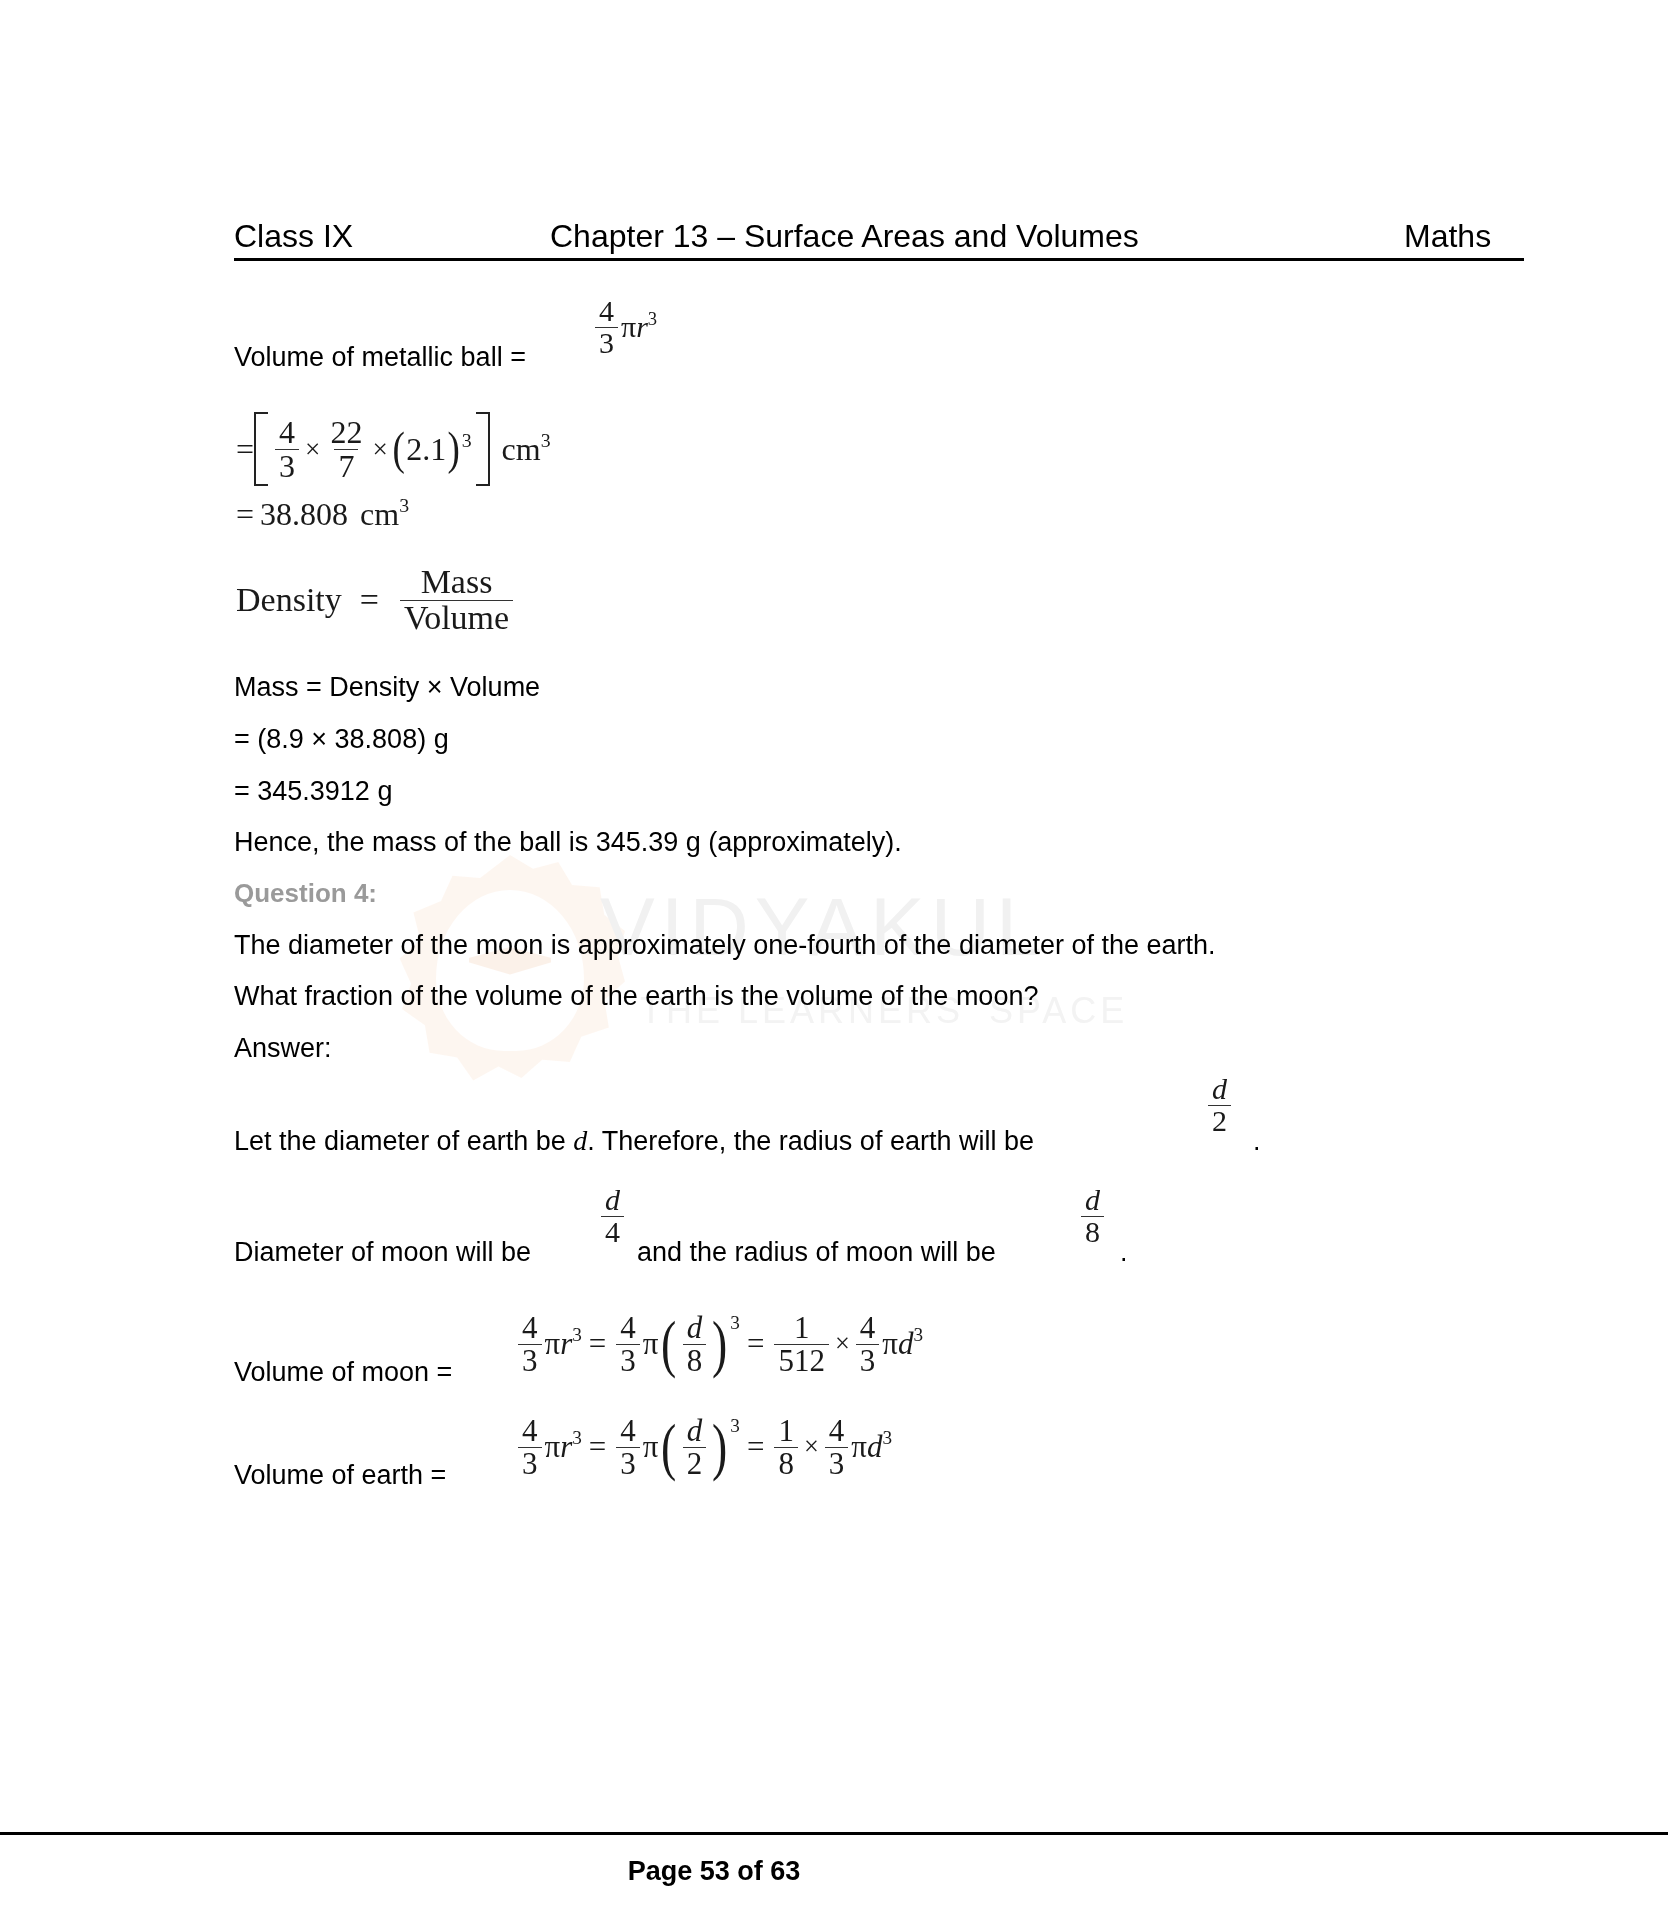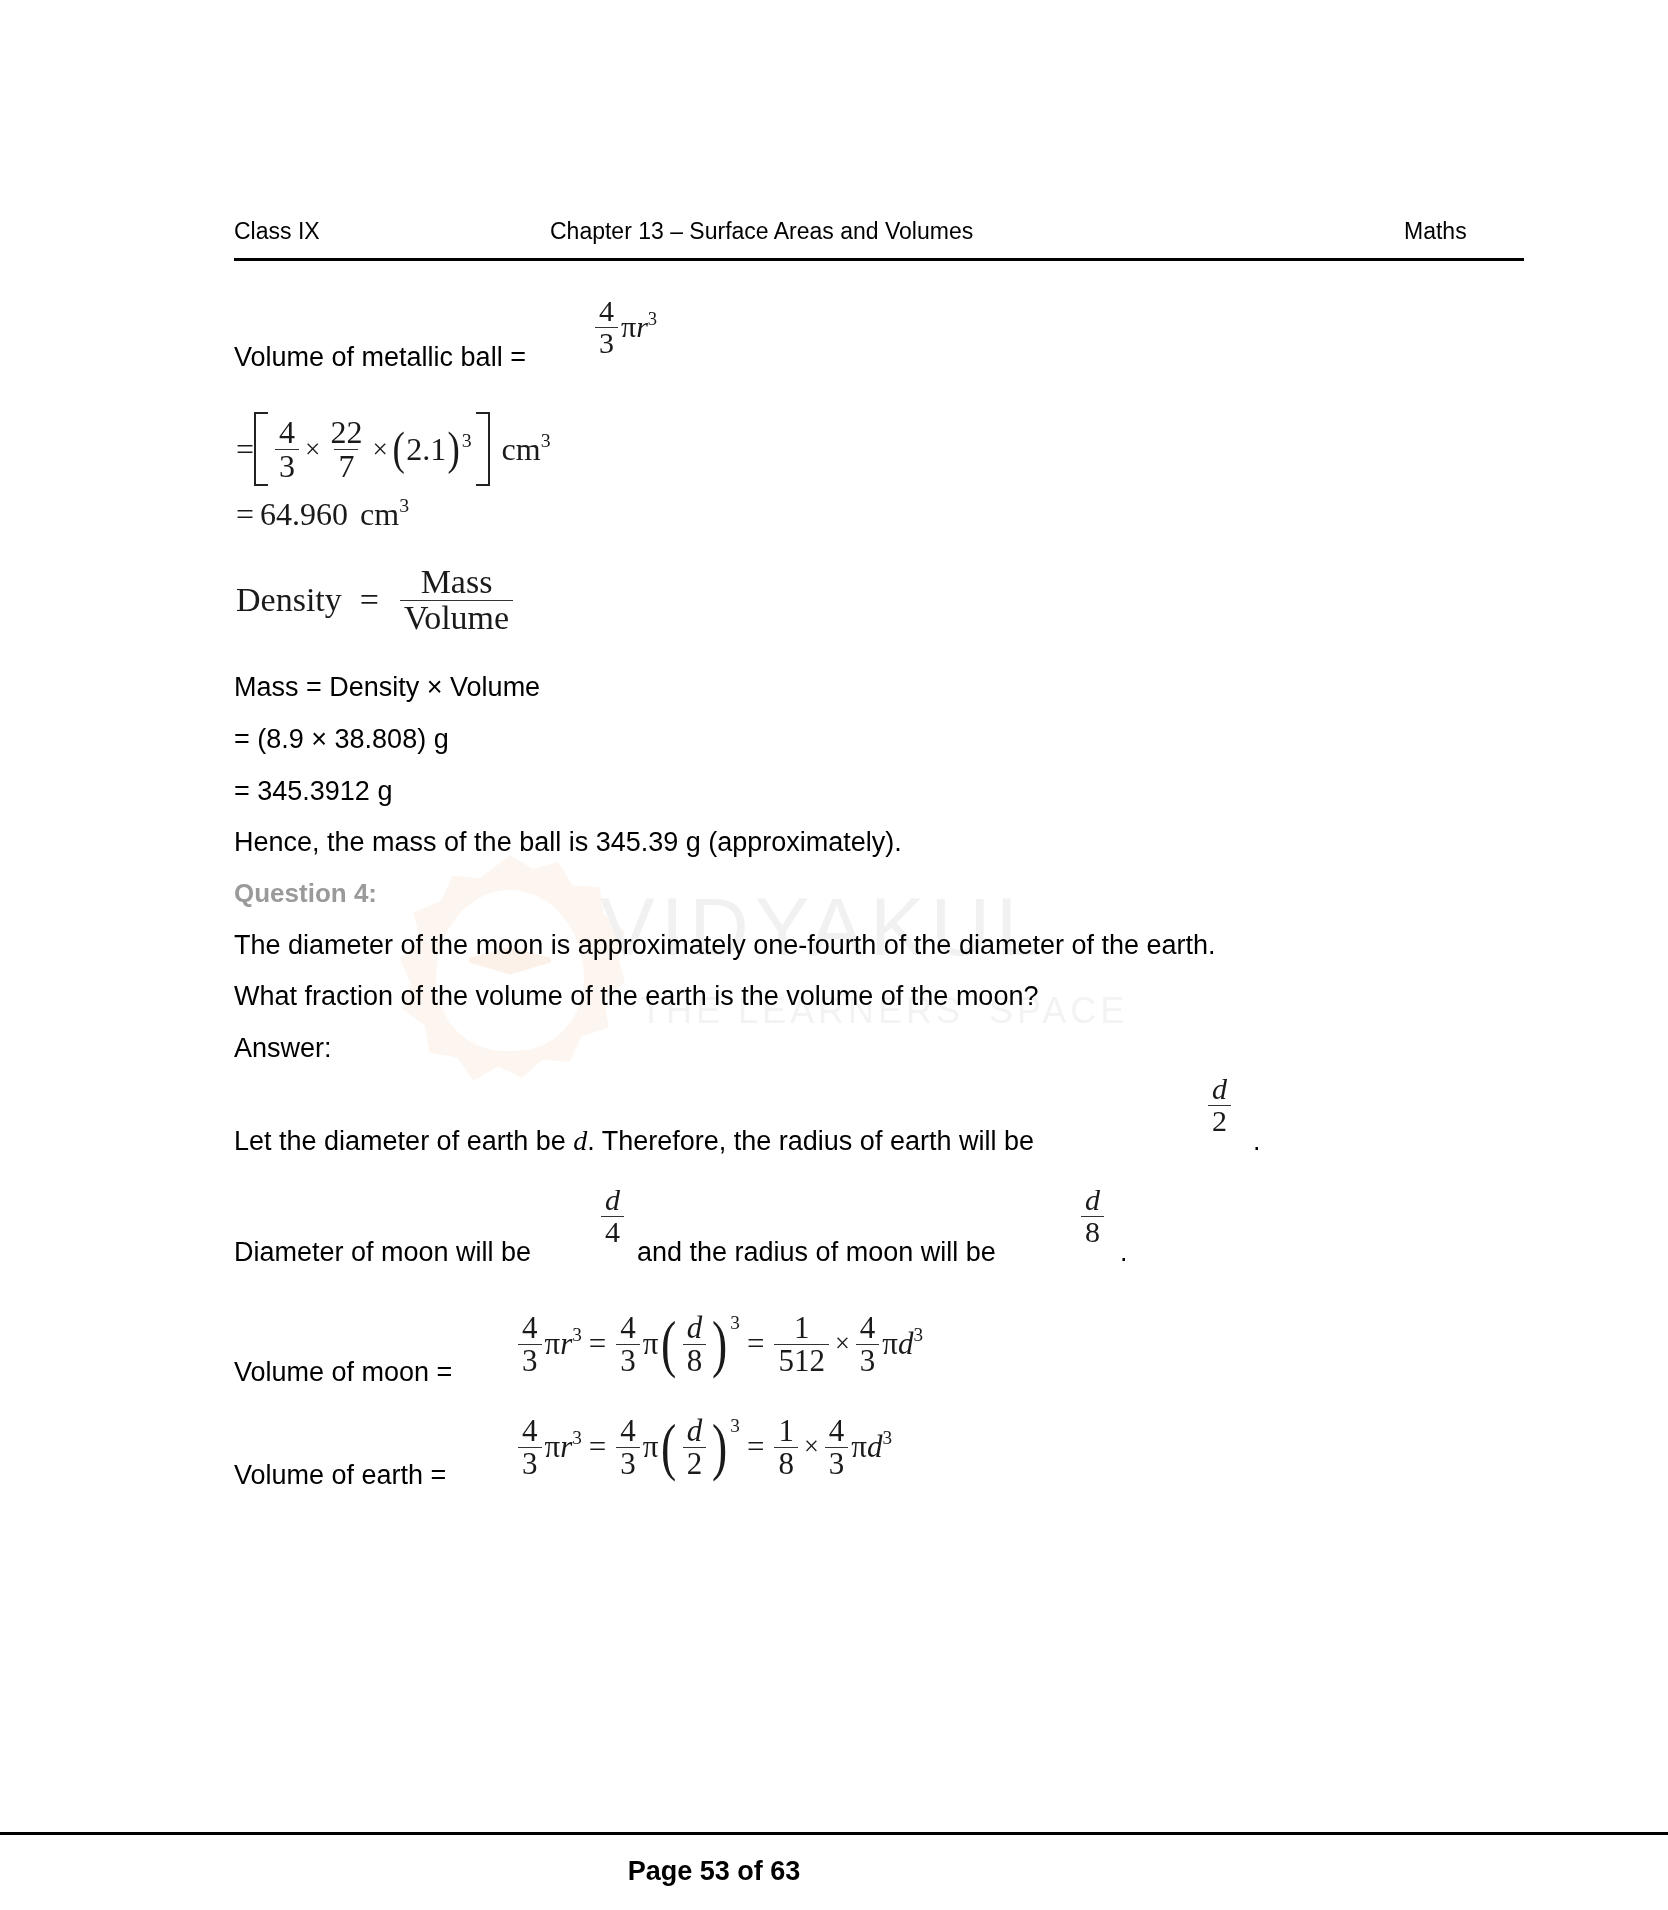--- a/index.html
+++ b/index.html
@@ -99,21 +99,21 @@
   
   .doc-header {
     position: absolute;
     left: 234px;
     top: 218px;
     width: 1290px;
     height: 40px;
     border-bottom: 3px solid #000;
     display: flex;
     align-items: flex-start;
-    font-size: 23px;
+    font-size: 32px;
   }
   .hdr-left   { position: absolute; left: 0px;   top: 0px; white-space: nowrap; }
   .hdr-center { position: absolute; left: 316px; top: 0px; white-space: nowrap; }
   .hdr-right  { position: absolute; left: 1170px;top: 0px; white-space: nowrap; }
 
   
   .txt {
     position: absolute;
     font-size: 27px;
     line-height: 34px;
@@ -253,21 +253,21 @@
           <span class="sup">3</span>
         </span>
         <span class="sqb-r"></span>
       </span>
       <span style="margin-left:12px;">cm</span>
       <span class="sup">3</span>
     </div>
 
     <div class="math" style="left:236px; top:496px; font-size:32px;">
       <span>=</span>
-      <span style="margin-left:6px;">64.960</span>
+      <span style="margin-left:6px;">38.808</span>
       <span style="margin-left:12px;">cm</span>
       <span class="sup">3</span>
     </div>
 
     <div class="math" style="left:236px; top:565px; font-size:34px;">
       <span>Density</span>
       <span class="eqs" style="margin-left:18px;">=</span>
       <span class="frac" style="margin-left:14px;">
         <span class="num">Mass</span>
         <span class="den">Volume</span>

